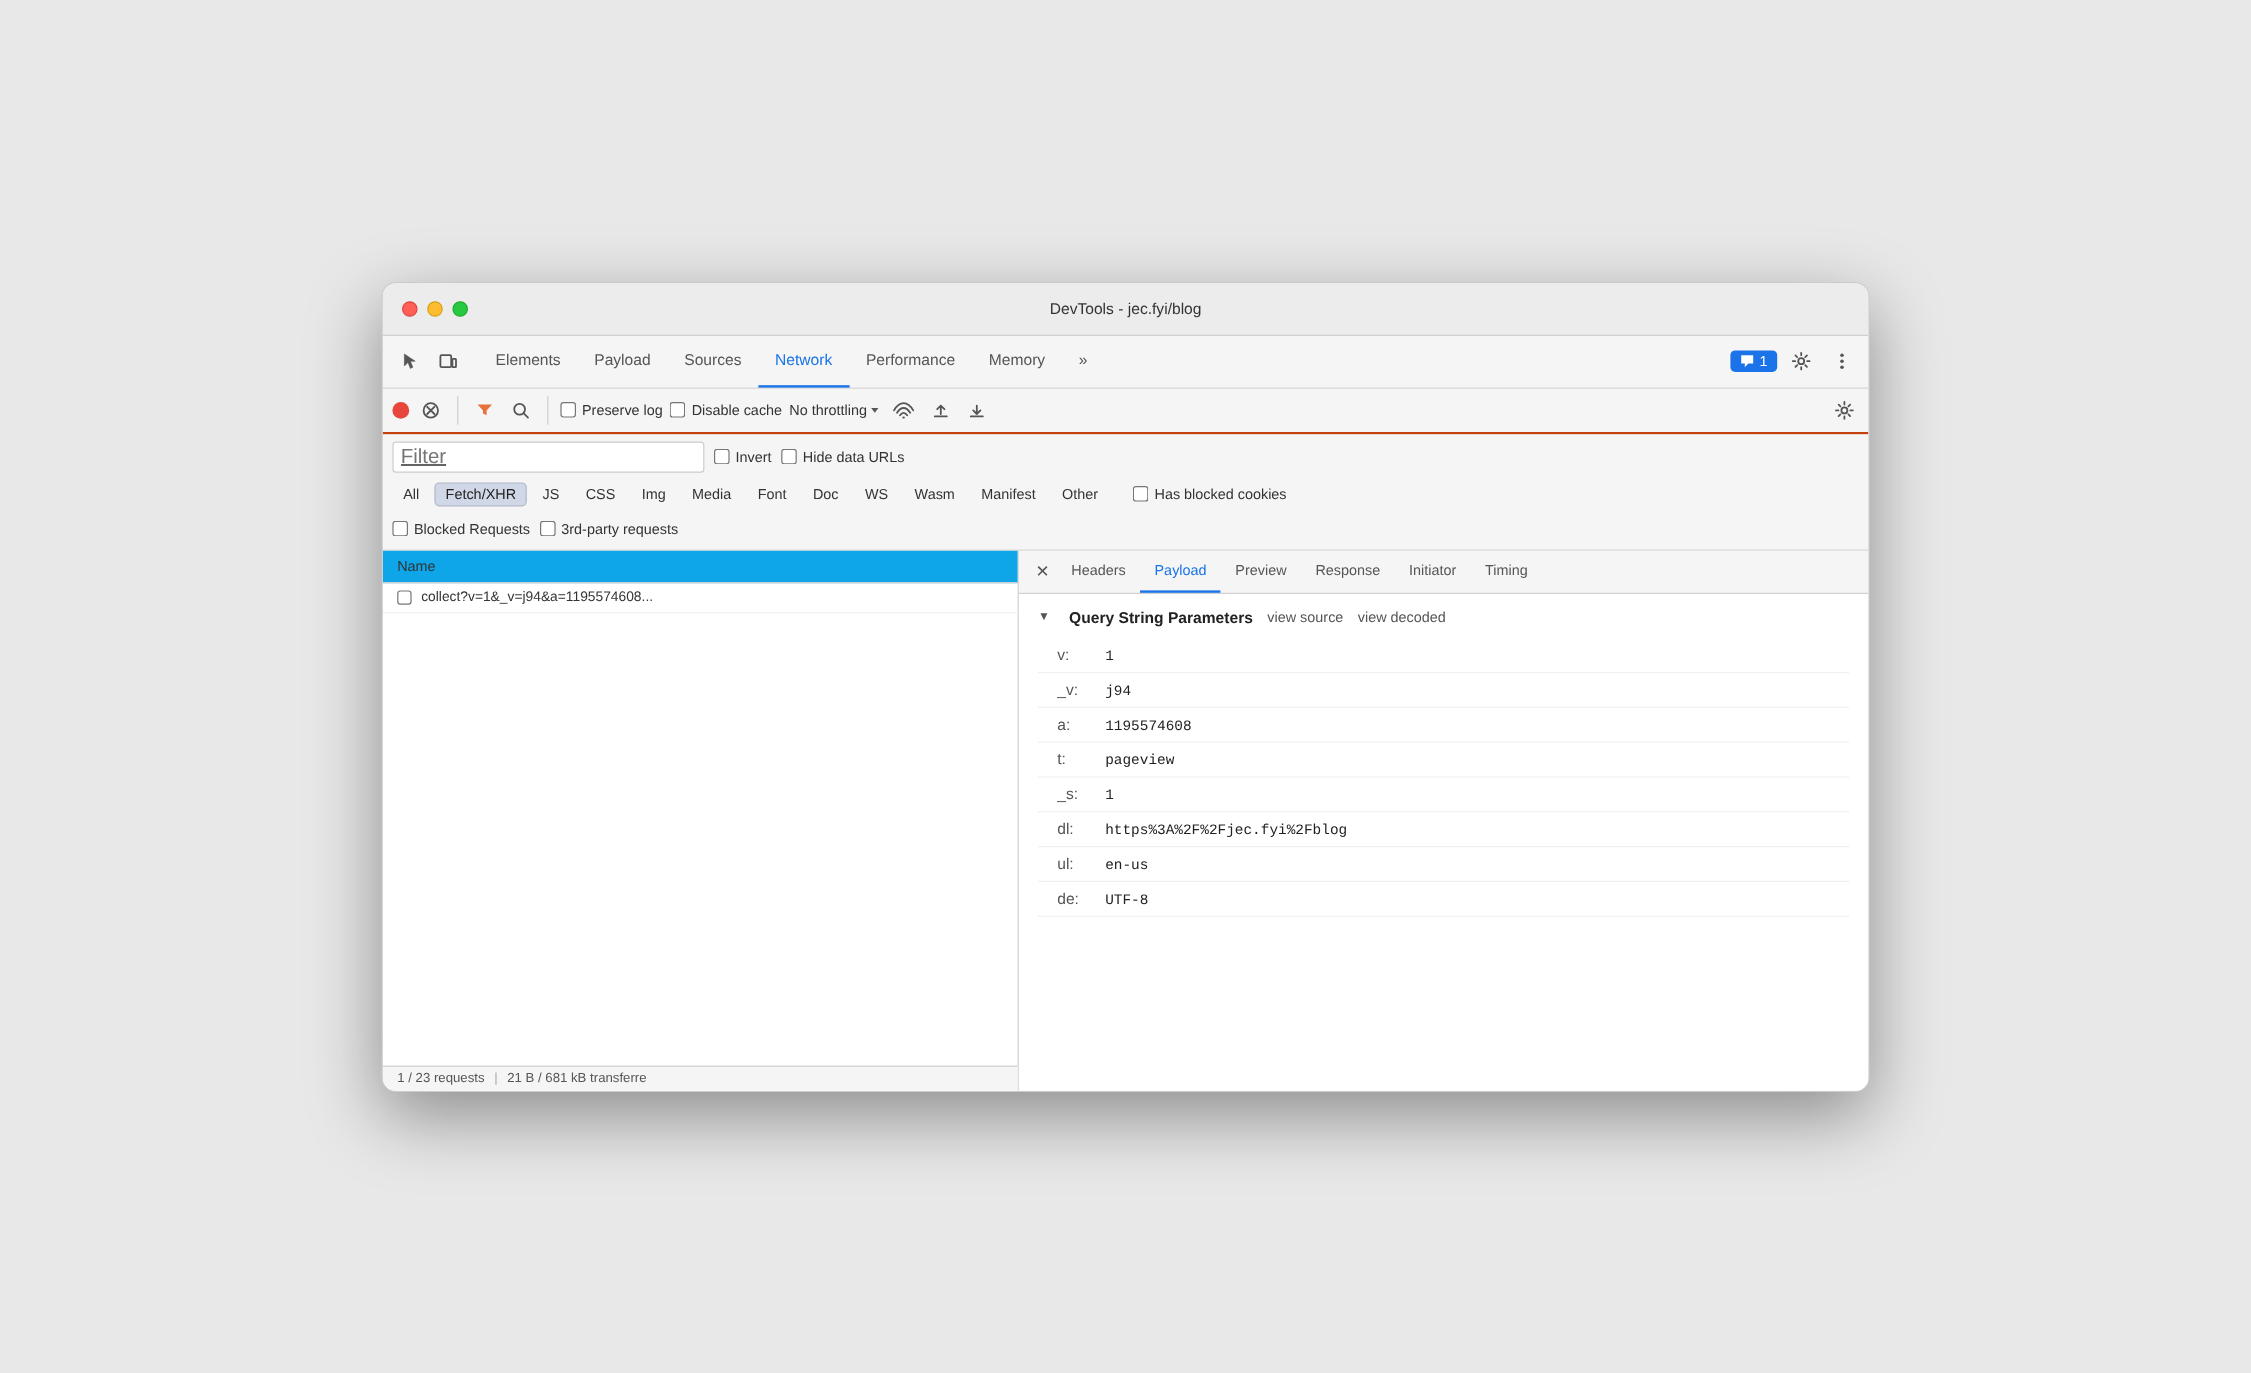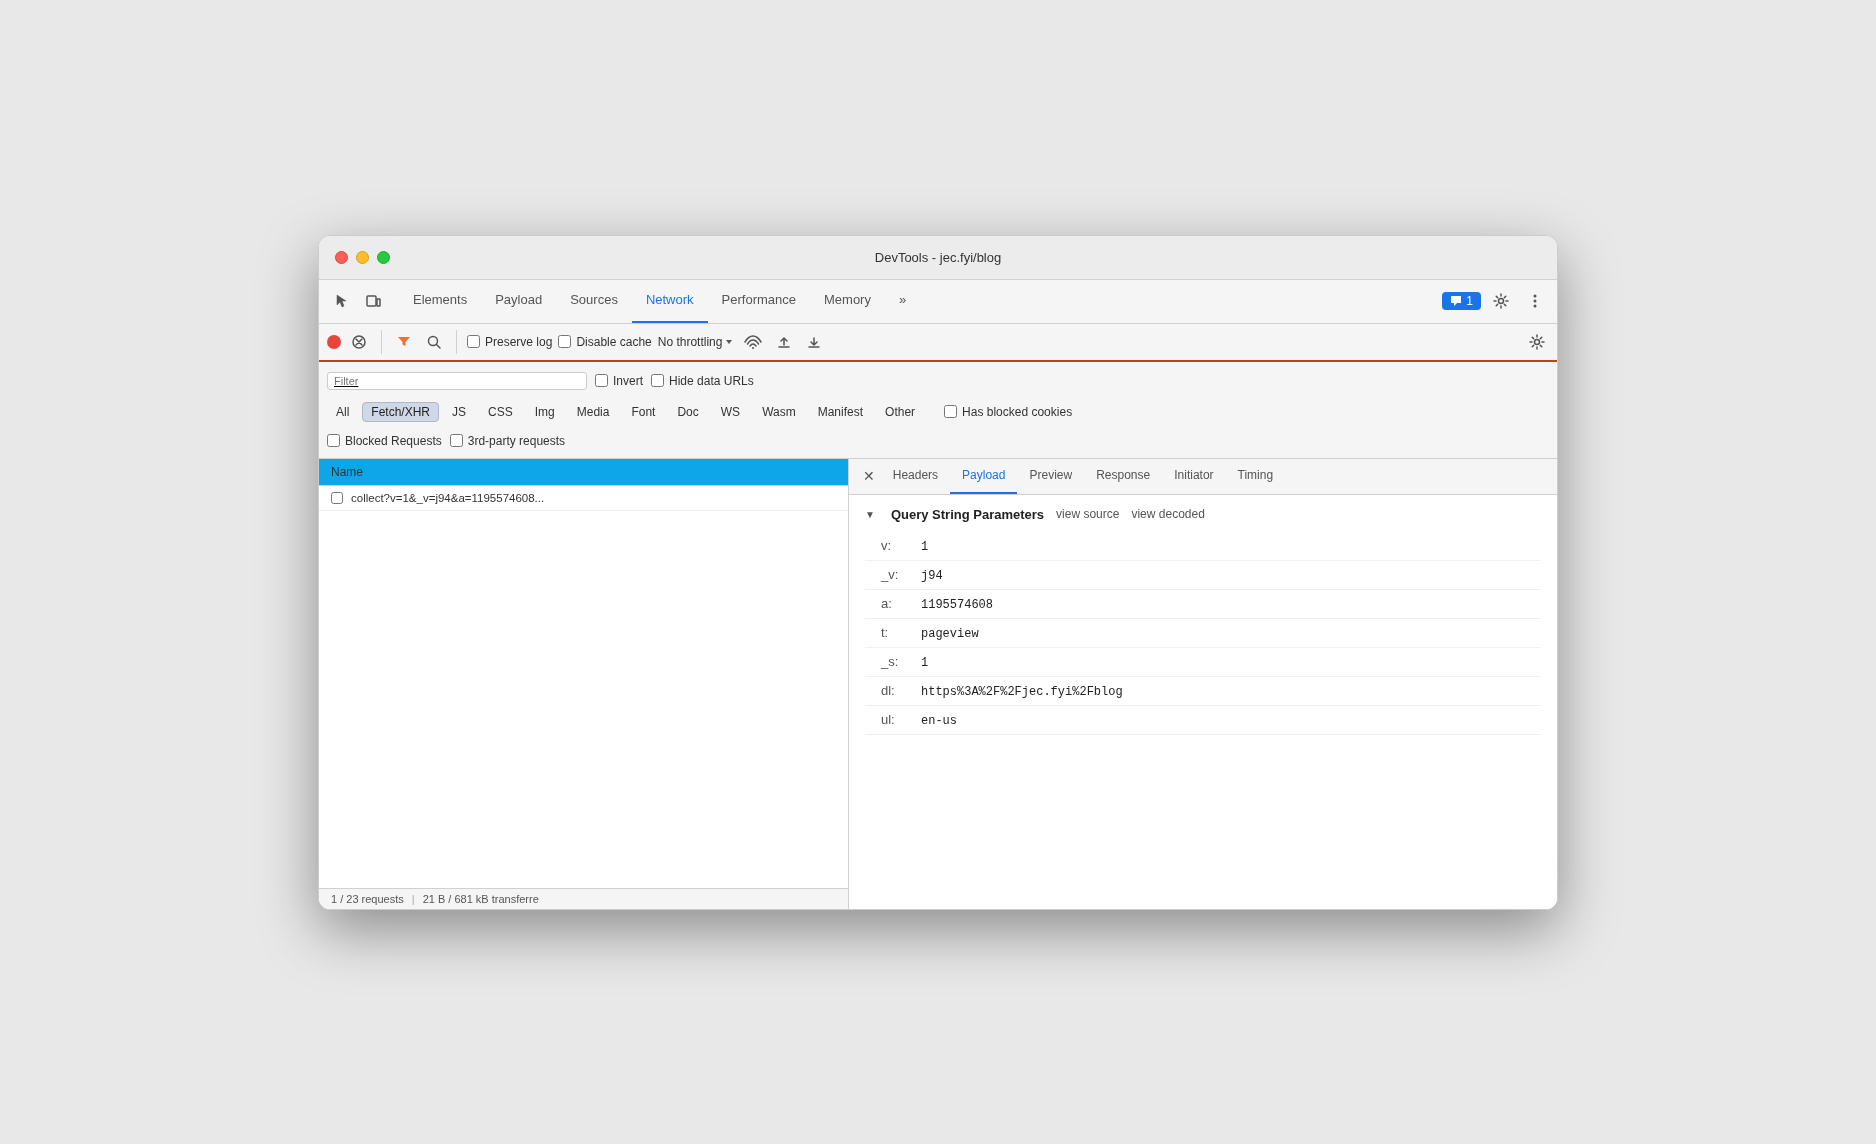--- a/index.html
+++ b/index.html
@@ -181,21 +181,21 @@
       align-items: center;
       border: 1px solid #ccc;
       border-radius: 3px;
       background: white;
       padding: 2px 6px;
       width: 260px;
     }
     .filter-input-wrap input {
       border: none;
       outline: none;
-      font-size: 11px;
+      font-size: 17px;
       width: 100%;
       background: transparent;
       text-decoration: underline;
     }
     .filter-types {
       display: flex;
       align-items: center;
       height: 32px;
       gap: 4px;
       padding: 2px 0;
@@ -623,17 +623,21 @@
               <span class="param-value">1</span>
             </div>
             <div class="param-row">
               <span class="param-key">dl:&nbsp;</span>
               <span class="param-value">https%3A%2F%2Fjec.fyi%2Fblog</span>
             </div>
             <div class="param-row">
               <span class="param-key">ul:&nbsp;</span>
               <span class="param-value">en-us</span>
             </div>
+            <div class="param-row">
+              <span class="param-key">de:&nbsp;</span>
+              <span class="param-value">UTF-8</span>
+            </div>
           </div>
       </div>
     </div>
   </div>
 </div>
 
 </body></html>

